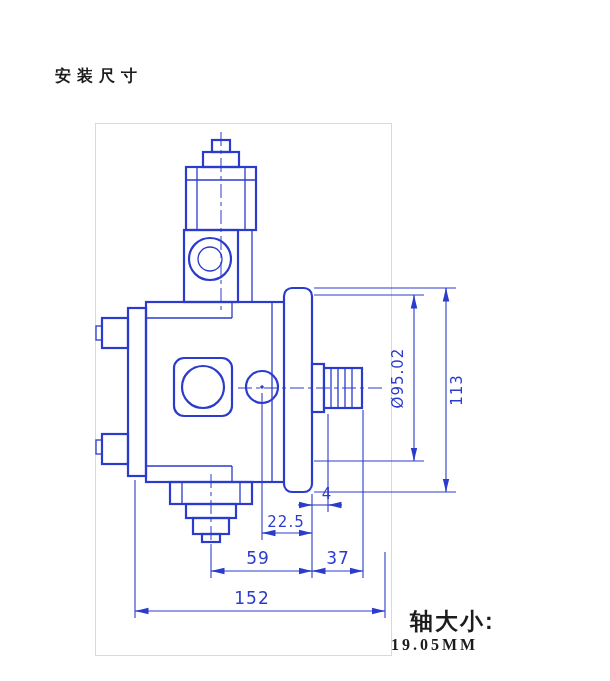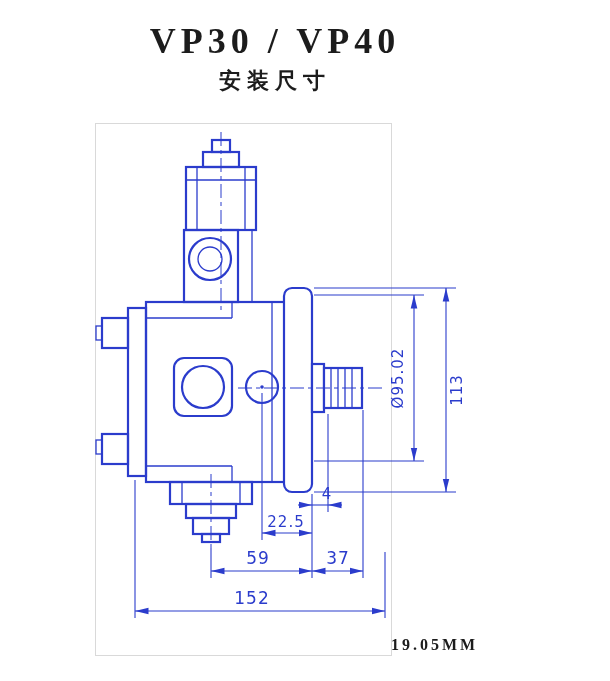--- a/index.html
+++ b/index.html
@@ -13,22 +13,22 @@
   .page{
     position:relative;width:610px;height:681px;margin:0 auto;
     background:var(--background);overflow:hidden;
   }
   .title{
     position:absolute;left:55px;top:20px;width:440px;text-align:center;
     font-family:"Liberation Serif",serif;font-weight:700;font-size:36px;
     letter-spacing:5px;color:var(--text);
   }
   .subtitle{
-    position:absolute;left:55px;top:66px;width:440px;text-align:center;
-    font-family:"Liberation Sans",sans-serif;font-weight:700;font-size:22px;
+    position:absolute;left:55px;top:66px;width:440px;
+    font-family:"Liberation Sans",sans-serif;font-weight:700;font-size:16px;
     letter-spacing:6px;color:var(--text);
   }
   .shaft-label{
     position:absolute;left:410px;top:606px;
     font-family:"Liberation Sans",sans-serif;font-weight:700;font-size:23px;
     letter-spacing:2px;color:var(--text);
   }
   .shaft-value{
     position:absolute;left:391px;top:636px;
     font-family:"Liberation Serif",serif;font-weight:700;font-size:16px;
@@ -47,21 +47,20 @@
     letter-spacing:1px;
   }
   .dims text.big{font-size:17px;}
   .arrfill{fill:var(--drawing);}
 </style>
 </head>
 <body>
 
 <div class="page">
 
-  <div class="title">VP30 / VP40</div>
   <div class="subtitle">安装尺寸</div>
 
   <svg class="drawing" width="610" height="681" viewBox="0 0 610 681">
     <defs>
       <marker id="arr" orient="auto-start-reverse" markerUnits="userSpaceOnUse" markerWidth="14" markerHeight="9" refX="13.5" refY="4.5">
         <path d="M13.5,4.5 L0,1.2 L0,7.8 Z" class="arrfill"></path>
       </marker>
     </defs>
 
     <rect class="frame" x="95.5" y="123.5" width="296" height="532"></rect>
@@ -175,15 +174,16 @@
       <g>
         <line x1="135" y1="480" x2="135" y2="618"></line>
         <line x1="385" y1="552" x2="385" y2="618"></line>
         <line x1="135" y1="611" x2="385" y2="611" marker-start="url(#arr)" marker-end="url(#arr)"></line>
         <text class="big" x="252" y="604" text-anchor="middle">152</text>
       </g>
 
     </g>
   </svg>
 
+  <div class="shaft-label">轴大小:</div>
   <div class="shaft-value">19.05MM</div>
 
 </div>
 
 </body></html>

